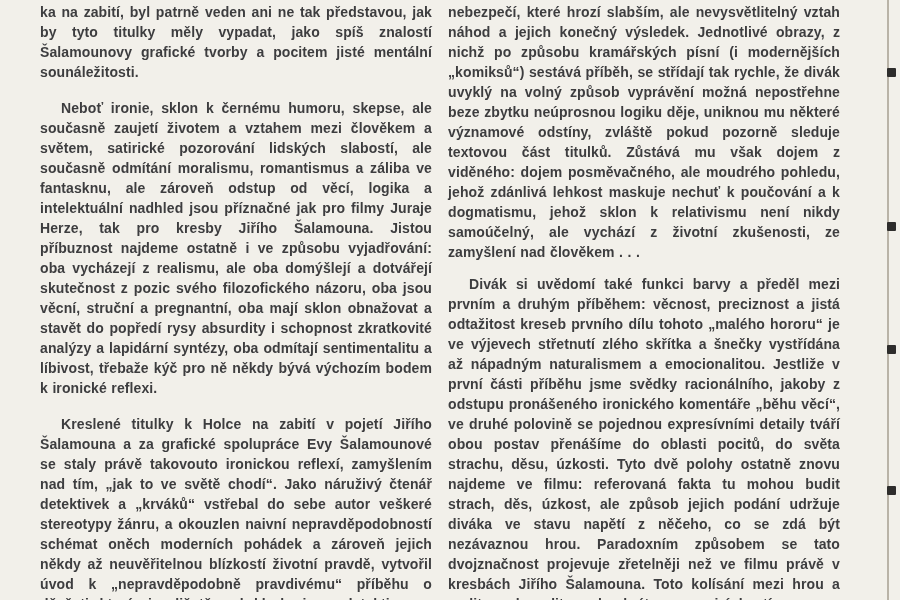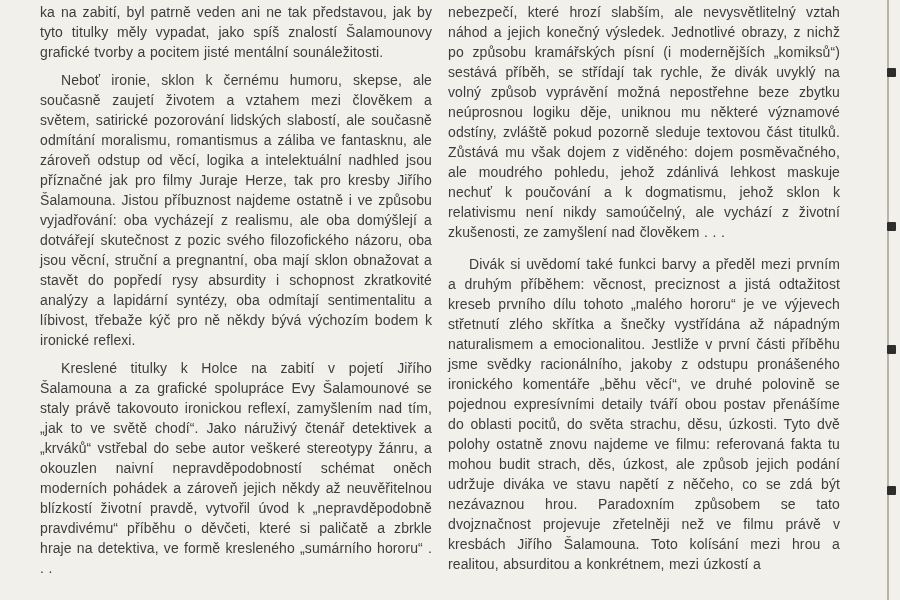--- a/index.html
+++ b/index.html
@@ -26,29 +26,29 @@
     width: 872px;
   }
   .column {
     flex: 1 1 0;
     min-width: 0;
   }
   .column p {
     margin: 0;
     font-size: 14px;
     line-height: 20px;
-    font-weight: 400;
+    font-weight: 700;
     text-align: justify;
     letter-spacing: 0.1px;
     word-spacing: 0.5px;
     hyphens: auto;
     -webkit-hyphens: auto;
   }
   .column p.indent { text-indent: 1.5em; }
-  .column p.gap-sm { margin-top: 8px; }
+  .column p.gap-sm { margin-top: 16px; }
   .column p.gap-lg { margin-top: 12px; }
   .page-edge-line {
     position: absolute;
     top: 0;
     right: 11px;
     width: 2px;
     height: 600px;
     background: #b9b3a7;
   }
   .edge-tick {

